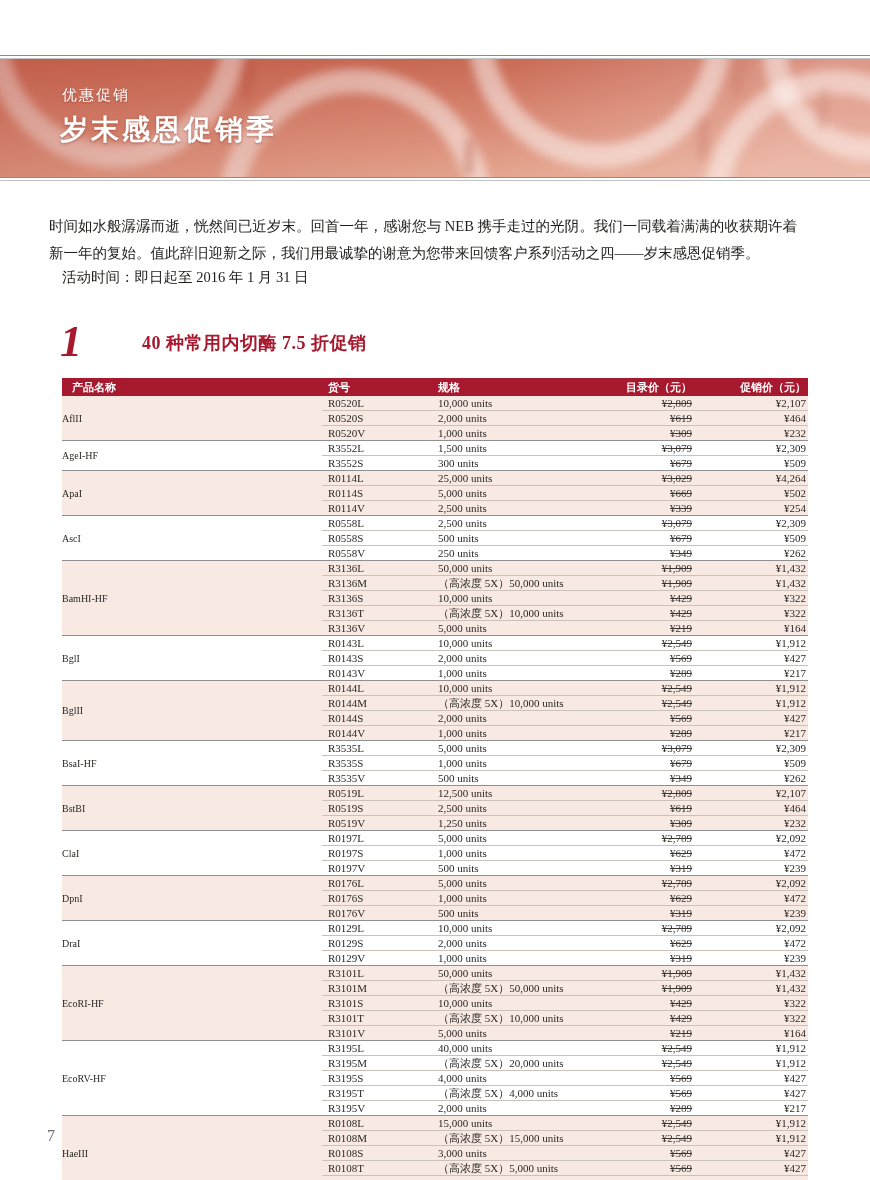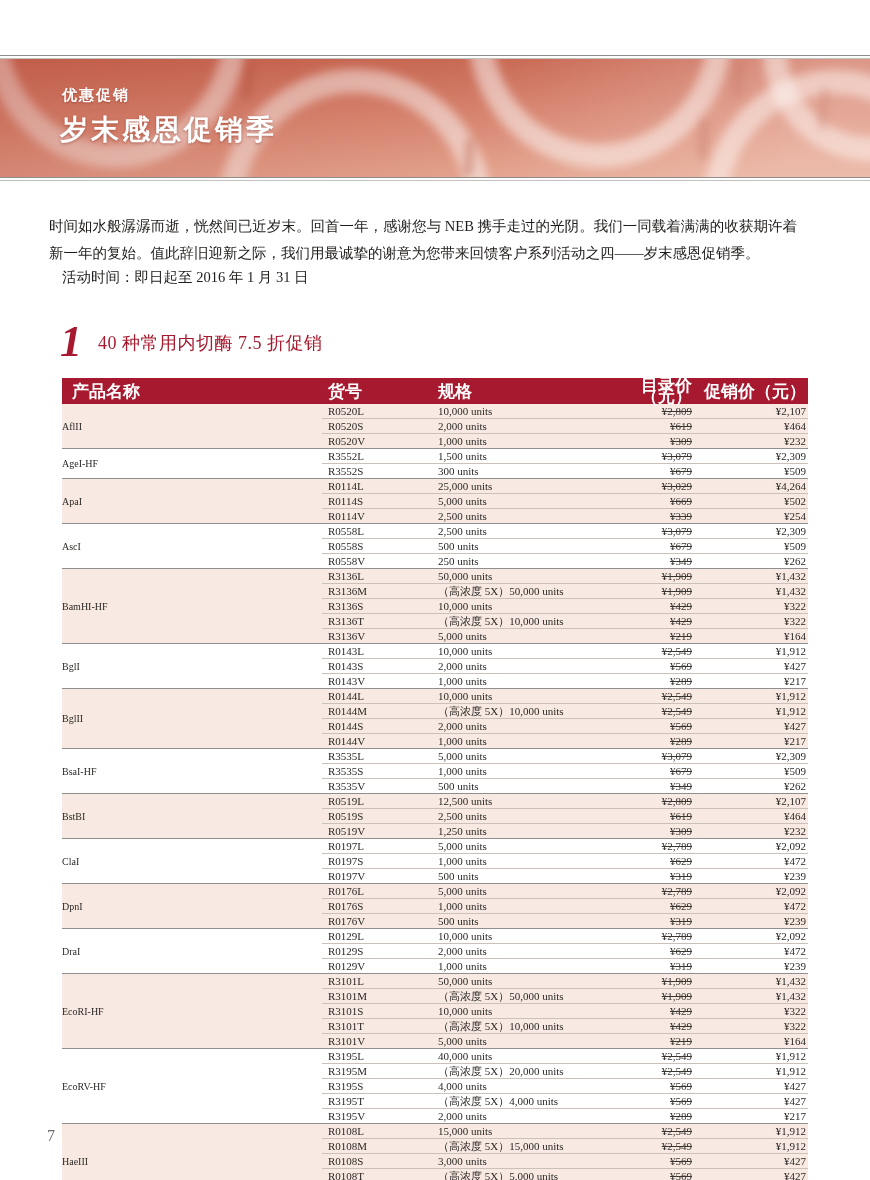--- a/index.html
+++ b/index.html
@@ -15,40 +15,40 @@
   .page{position:relative;width:870px;height:1180px;margin:0 auto;background:#fff;overflow:hidden;}
 
   
   .rule-double{height:4px;border-top:1px solid #8d8d8d;border-bottom:1px solid #c2c2c2;background:#fff;}
   .banner-wrap{position:absolute;left:0;top:55px;width:870px;}
   .banner{position:relative;height:118px;overflow:hidden;
     background:linear-gradient(180deg,#c96a55 0%,#d6836e 45%,#e3a28c 100%);}
   .banner::after{content:"";position:absolute;inset:0;
     background:linear-gradient(115deg,rgba(170,60,45,0.28),rgba(255,255,255,0) 55%,rgba(255,235,228,0.35) 90%);}
   .banner svg{position:absolute;inset:0;}
-  .banner-kicker{position:absolute;left:62px;top:27px;z-index:3;color:#fff;font-size:15px;font-weight:bold;
+  .banner-kicker{position:absolute;left:62px;top:27px;z-index:3;color:#fff;font-size:15px;font-weight:normal;
     letter-spacing:2px;text-shadow:0 1px 2px rgba(140,50,35,.6);text-align:center;}
   .banner-title{position:absolute;left:60px;top:52px;z-index:3;color:#fff;font-size:28px;font-weight:bold;
     letter-spacing:3px;text-shadow:0 1px 3px rgba(140,50,35,.55);}
 
   
   .intro{position:absolute;left:49px;top:213px;width:748px;font-size:14.5px;line-height:27px;text-align:justify;color:#1f1d1b;}
   .schedule{position:absolute;left:62px;top:268px;width:748px;font-size:14.5px;color:#1f1d1b;}
 
   
   .section-head{position:absolute;left:60px;top:322px;display:flex;align-items:flex-end;}
   .section-num{font-family:"Liberation Serif","DejaVu Serif",serif;font-style:italic;font-weight:bold;
     font-size:44px;line-height:40px;color:var(--accent);margin-right:16px;}
-  .section-title{font-size:18px;font-weight:normal;color:var(--accent);padding-bottom:7px;letter-spacing:0.5px;}
+  .section-title{font-size:18px;font-weight:bold;color:var(--accent);padding-bottom:7px;letter-spacing:0.5px;margin-left:44px;}
 
   
   .table-wrap{position:absolute;left:62px;top:378px;width:746px;}
   table{width:100%;border-collapse:collapse;table-layout:fixed;font-size:11px;line-height:11px;}
   col.c1{width:260px;} col.c2{width:110px;} col.c3{width:185px;} col.c4{width:77px;} col.c5{width:114px;}
-  thead th{background:var(--accent);color:#fff;font-weight:bold;font-size:17px;height:18px;
+  thead th{background:var(--accent);color:#fff;font-weight:bold;font-size:11px;height:18px;
     text-align:left;padding:2px 0 2px 6px;}
   thead th.c1{padding-left:10px;}
   thead th.num{text-align:right;padding-right:2px;padding-left:0;}
   tbody td{height:13px;padding:1.5px 0 1.5px 6px;vertical-align:middle;color:#2b2926;}
   tbody td.product{padding-left:0;font-size:10px;border-bottom:1.5px solid var(--line-dark);}
   tbody td.num{text-align:right;padding-right:2px;padding-left:0;}
   tbody tr td{border-bottom:1px solid var(--line-light);}
   tbody tr.group-end td{border-bottom:1.5px solid var(--line-dark);}
   tbody tr.band-pink td{background:var(--row-pink);}
   tbody tr.band-white td{background:#fff;}

